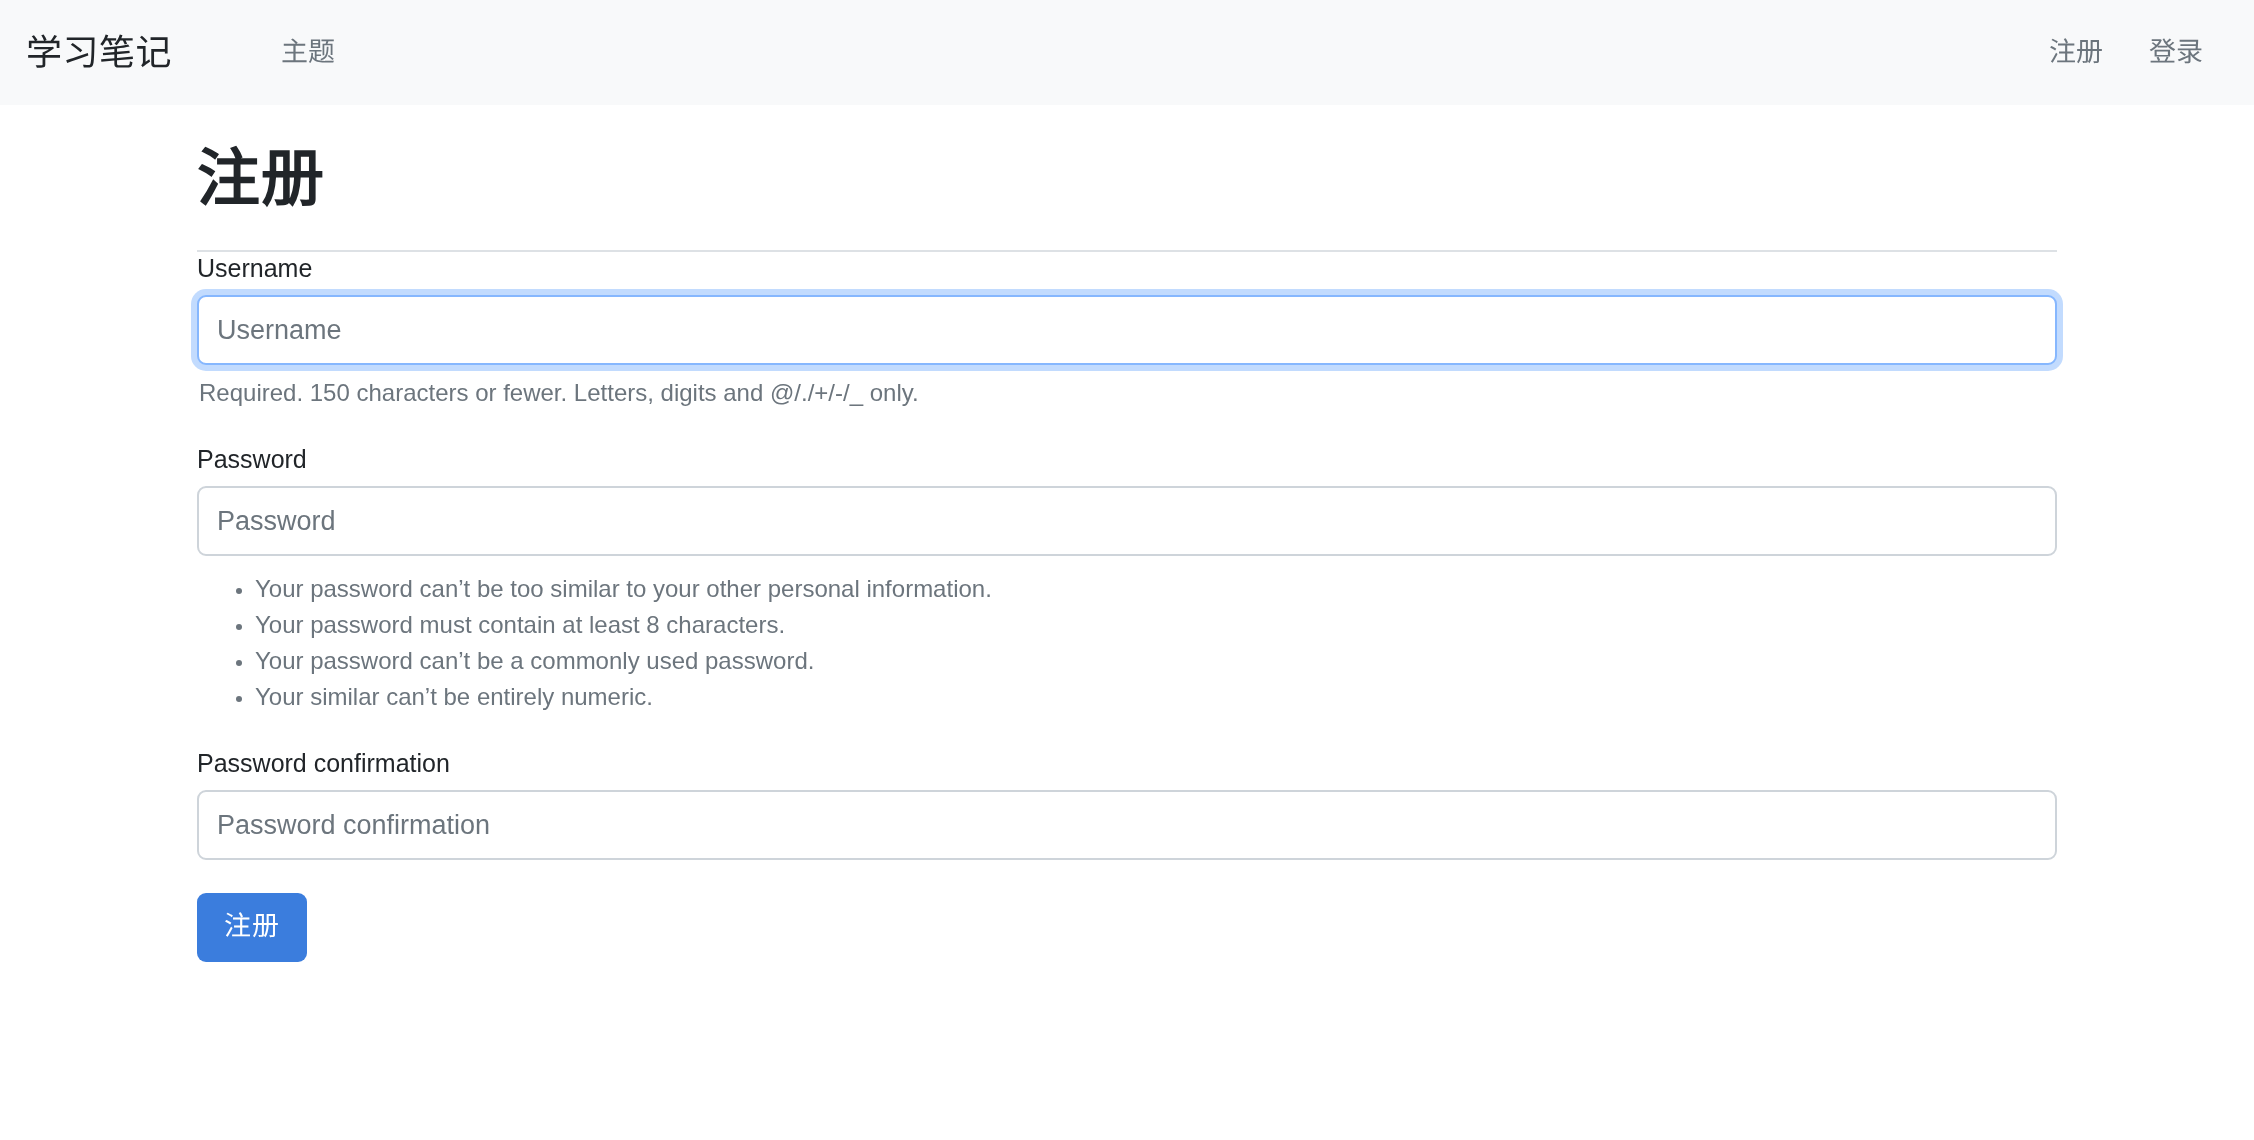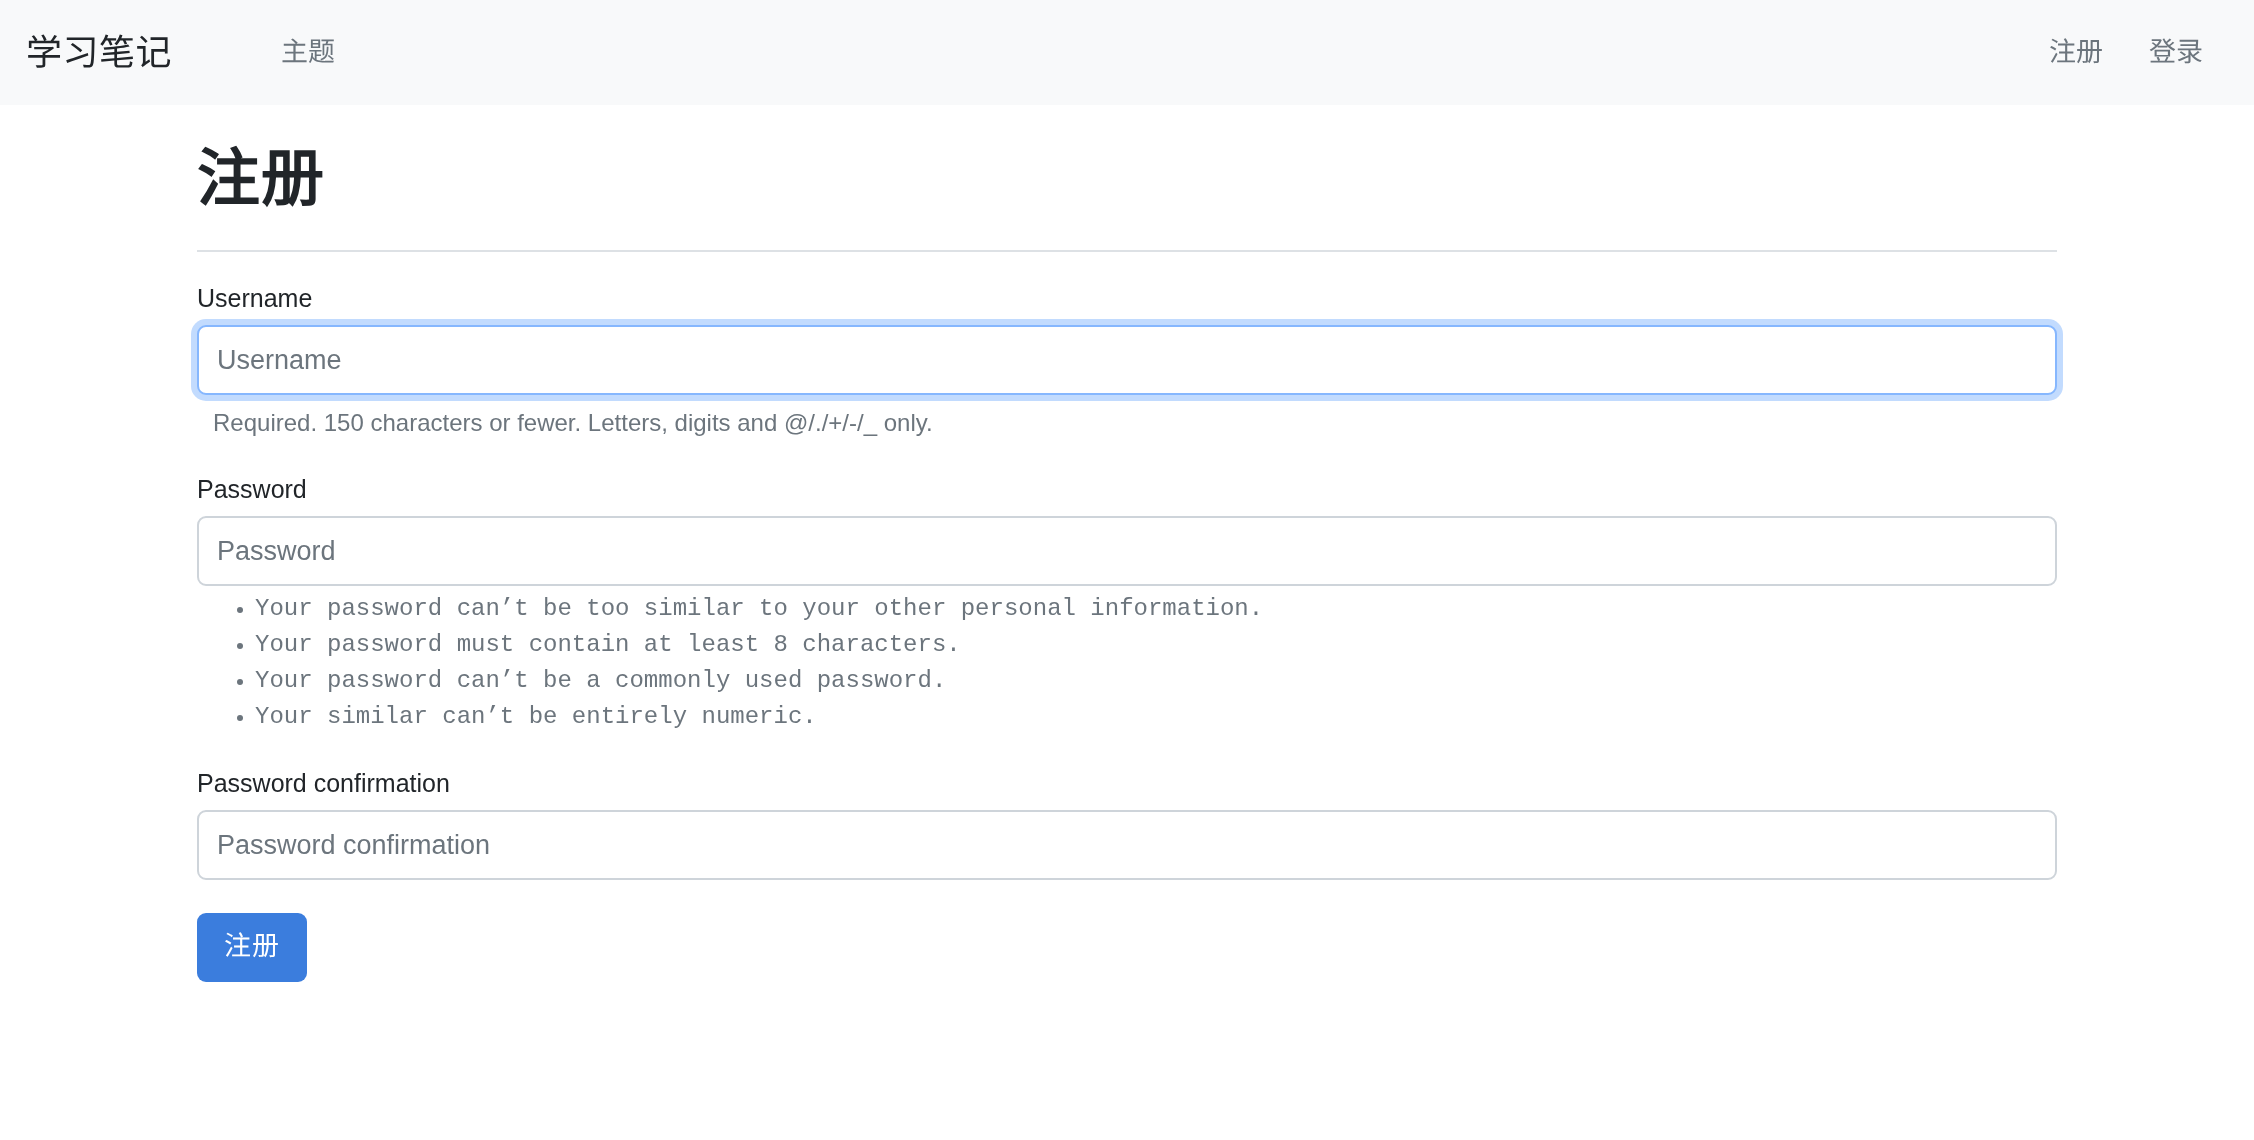--- a/index.html
+++ b/index.html
@@ -80,21 +80,20 @@
   }
   .divider {
     border: 0;
     border-top: 2px solid #dde1e5;
     margin: 32px 0 0 0;
     opacity: 1;
   }
 
   
   .form-wrap {
-    padding-top: 30px;
   }
   .form-group {
     margin-bottom: 0;
   }
   .form-label {
     display: block;
     font-size: 25px;
     color: #212529;
     line-height: 1.3;
     margin: 0 0 11px 0;
@@ -119,27 +118,26 @@
   }
   .form-control.is-focused {
     border-color: #86b7fe;
     box-shadow: 0 0 0 6px rgba(13, 110, 253, 0.25);
   }
   .help-text {
     display: block;
     font-size: 24px;
     color: #6c757d;
     line-height: 1.35;
-    margin: 12px 0 0 16px;
+    margin: 12px 0 0 2px;
   }
   .help-list {
-    margin: 10px 0 0 0;
+    margin: 20px 0 0 0;
     padding: 0 0 0 58px;
     list-style: disc;
-    font-family: Liberation Mono, monospace;
   }
   .help-list li {
     font-size: 24px;
     color: #6c757d;
     line-height: 1.12;
     margin-bottom: 9px;
   }
   .help-list li::marker {
     font-size: 20px;
   }

